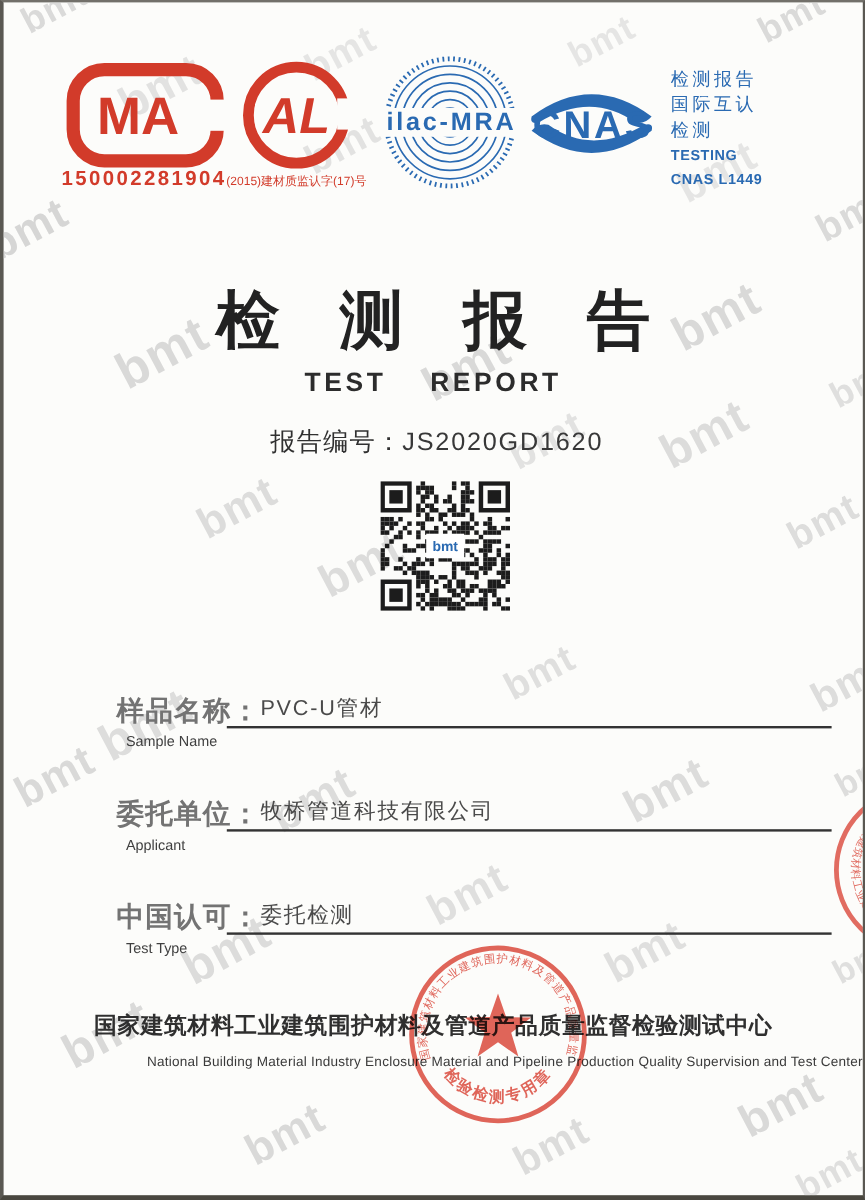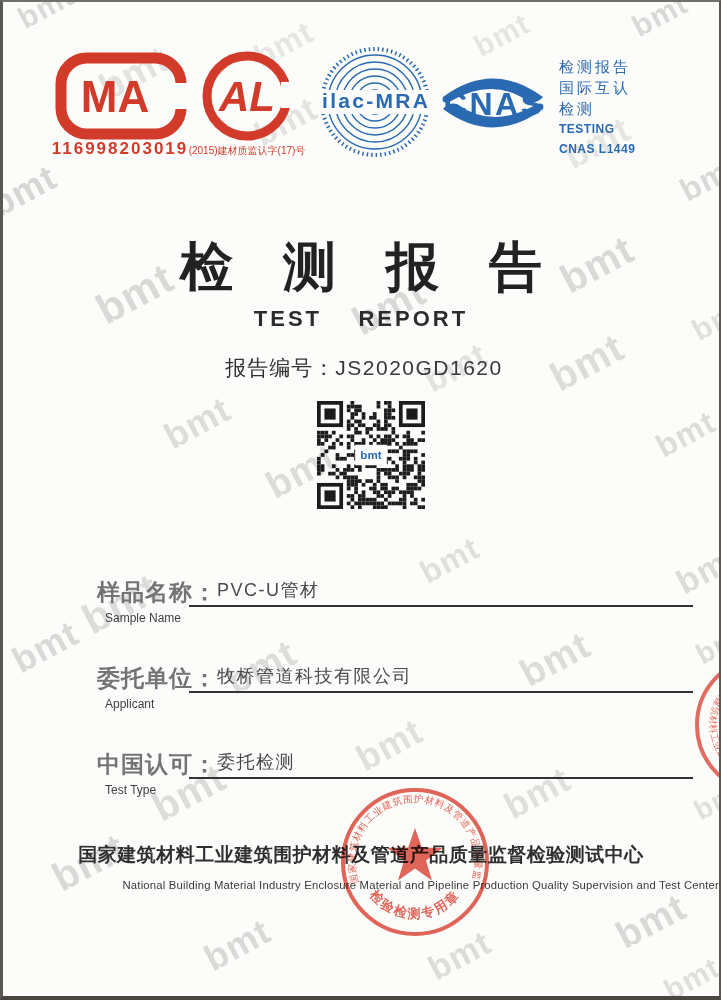--- a/index.html
+++ b/index.html
@@ -112,21 +112,21 @@
     </div>
 
   <div class="cert" style="left:52px;top:50px;">
     <svg width="132" height="88" viewBox="0 0 132 88">
       <rect x="6" y="6" width="120" height="76" rx="26" fill="none" stroke="#d23b2a" stroke-width="11"></rect>
       <rect x="110" y="31" width="24" height="26" fill="#fcfcfa"></rect>
       <path d="M126,31 a10,10 0 0 1 0,4 M126,53 a10,10 0 0 1 0,4" stroke="#d23b2a" stroke-width="0" fill="none"></path>
       <text x="60" y="60" text-anchor="middle" font-size="44" font-weight="bold" fill="#d23b2a" font-family="Liberation Sans, sans-serif">MA</text>
     </svg>
   </div>
-  <div class="cma-num">116998203019</div>
+  <div class="cma-num">150002281904</div>
 
   <div class="cert" style="left:192px;top:48px;">
     <svg width="104" height="92" viewBox="0 0 104 92">
       <circle cx="52" cy="46" r="40" fill="none" stroke="#d23b2a" stroke-width="9"></circle>
       <rect x="86" y="32" width="18" height="26" fill="#fcfcfa"></rect>
       <text x="52" y="61" text-anchor="middle" font-size="42" font-weight="bold" font-style="italic" fill="#d23b2a" font-family="Liberation Sans, sans-serif">AL</text>
     </svg>
   </div>
   <div class="al-caption">(2015)建材质监认字(17)号</div>
 

